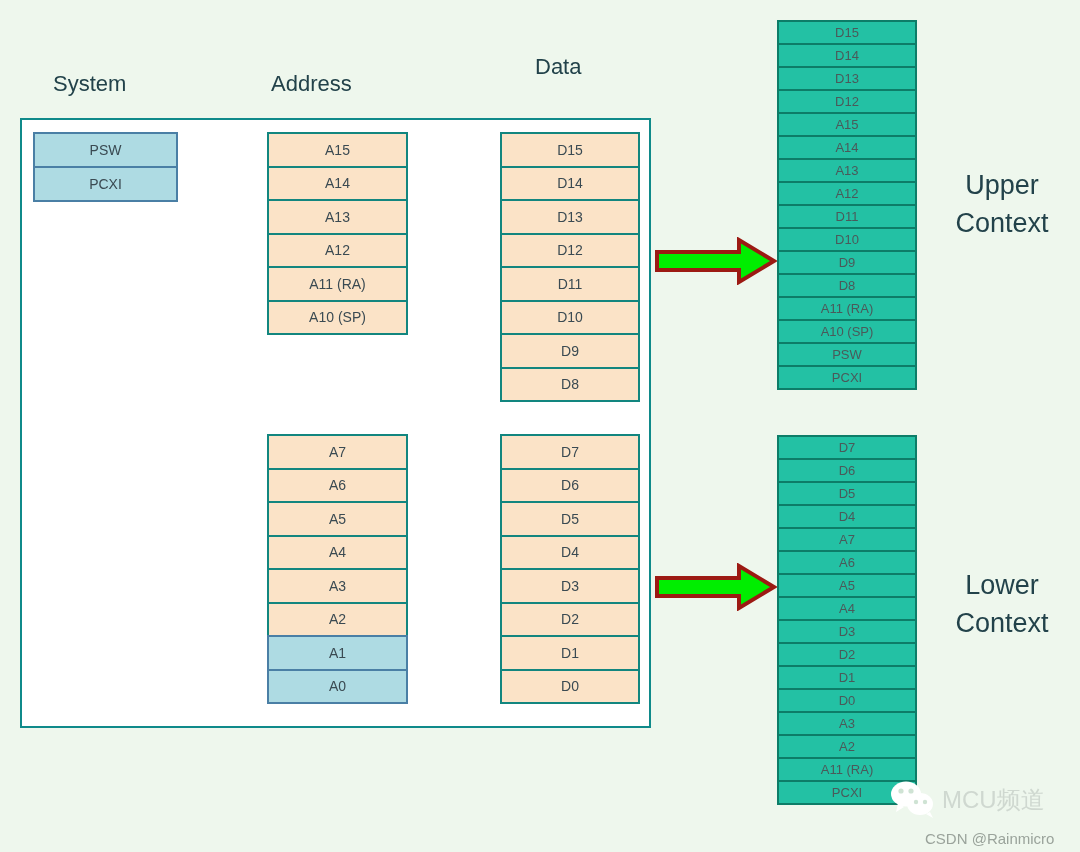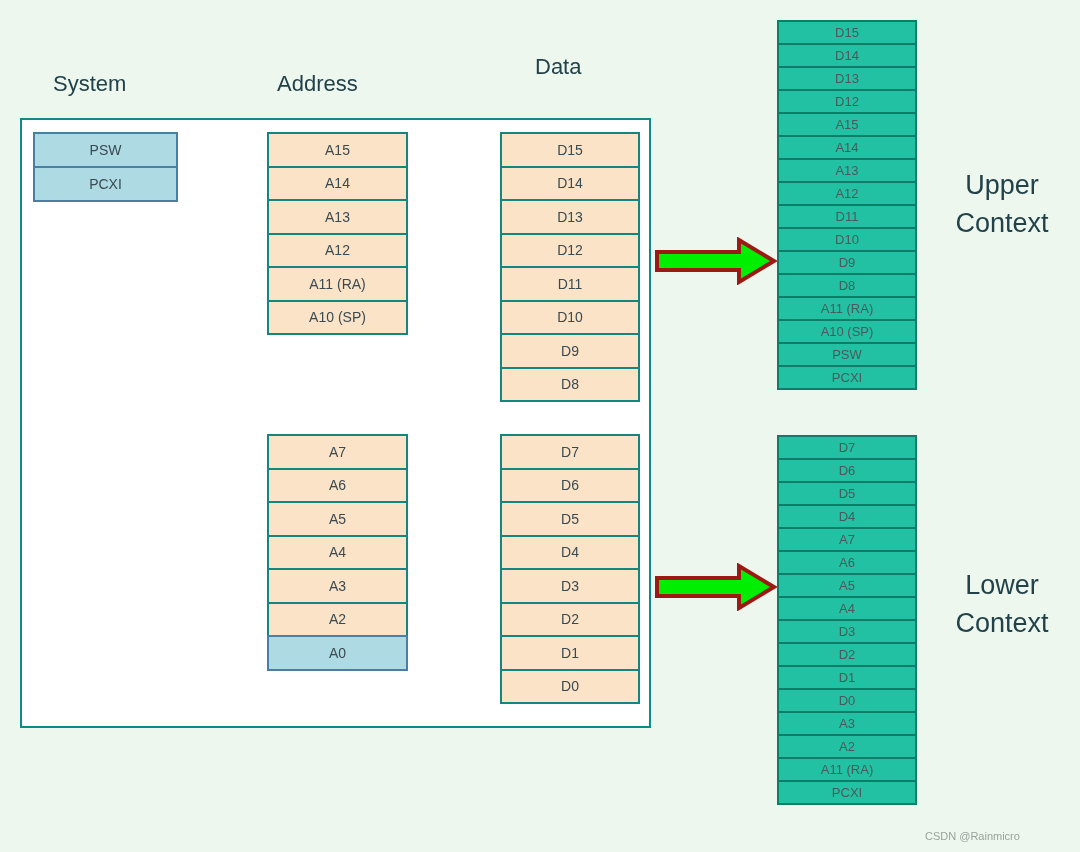--- a/index.html
+++ b/index.html
@@ -14,21 +14,21 @@
   .stage { position: absolute; inset: 0; }
 
   
   .heading {
     position: absolute;
     font-size: 22px;
     color: #22424a;
     white-space: nowrap;
   }
   #heading-system  { left: 53px;  top: 71px; }
-  #heading-address { left: 277px; top: 71px; }
+  #heading-address { left: 271px; top: 71px; }
   #heading-data    { left: 535px; top: 54px; }
 
   
   #main-frame {
     position: absolute;
     left: 20px; top: 118px;
     width: 631px; height: 610px;
     background: #ffffff;
     border: 2px solid #0f8a8a;
   }
@@ -103,21 +103,21 @@
     pointer-events: none;
   }
   #watermark-text {
     font-size: 24px;
     color: #cfd8d0;
     white-space: nowrap;
   }
   #credit {
     position: absolute;
     left: 925px; top: 830px;
-    font-size: 11px;
+    font-size: 15px;
     color: #9aa39b;
     white-space: nowrap;
   }
 </style>
 </head>
 <body>
 
 <div class="stage">
 
   <div class="heading" id="heading-system">System</div>
@@ -140,20 +140,21 @@
       <div class="cell peach">A10 (SP)</div>
     </div>
 
   <div class="block" id="addr-lower">
       <div class="cell peach">A7</div>
       <div class="cell peach">A6</div>
       <div class="cell peach">A5</div>
       <div class="cell peach">A4</div>
       <div class="cell peach">A3</div>
       <div class="cell peach">A2</div>
+      <div class="cell blue">A1</div>
       <div class="cell blue">A0</div>
     </div>
 
   <div class="block" id="data-upper">
       <div class="cell peach">D15</div>
       <div class="cell peach">D14</div>
       <div class="cell peach">D13</div>
       <div class="cell peach">D12</div>
       <div class="cell peach">D11</div>
       <div class="cell peach">D10</div>
@@ -223,15 +224,30 @@
 
   <div class="ctx-label" id="label-upper">
     <div>Upper</div>
     <div>Context</div>
   </div>
   <div class="ctx-label" id="label-lower">
     <div>Lower</div>
     <div>Context</div>
   </div>
 
+  <div id="watermark">
+    <span>
+      <svg width="46" height="40" viewBox="0 0 46 40">
+        <ellipse cx="16" cy="16" rx="15" ry="12.5" fill="#ffffff"></ellipse>
+        <polygon points="8,25 6,34 14,29" fill="#ffffff"></polygon>
+        <circle cx="11" cy="13" r="2.6" fill="#cfe3d4"></circle>
+        <circle cx="21" cy="13" r="2.6" fill="#cfe3d4"></circle>
+        <ellipse cx="30" cy="26" rx="13" ry="11" fill="#ffffff"></ellipse>
+        <polygon points="40,34 43,40 36,36" fill="#ffffff"></polygon>
+        <circle cx="26" cy="24" r="2.2" fill="#cfe3d4"></circle>
+        <circle cx="35" cy="24" r="2.2" fill="#cfe3d4"></circle>
+      </svg>
+    </span>
+    <span id="watermark-text">MCU频道</span>
+  </div>
   <div id="credit">CSDN @Rainmicro</div>
 
 </div>
 
 </body></html>

